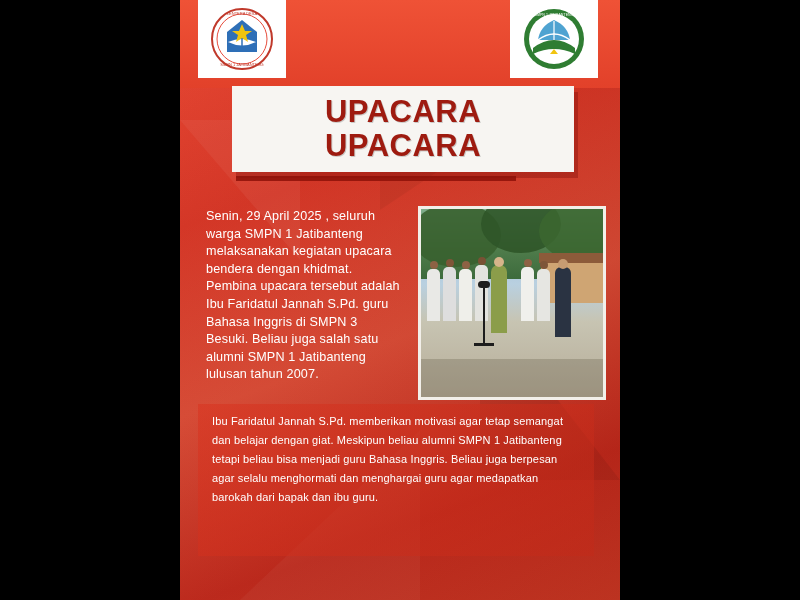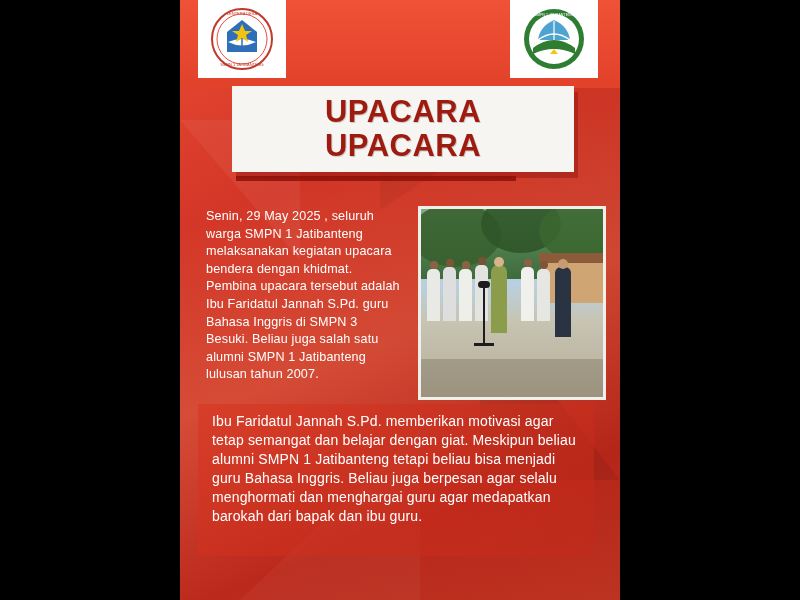--- a/index.html
+++ b/index.html
@@ -146,21 +146,21 @@
     width: 396px;
     height: 152px;
     background: linear-gradient(135deg, #d9331f 0%, #c22a19 100%);
     opacity: 0.55;
   }
 
   #para-2 {
     left: 32px;
     top: 412px;
     width: 366px;
-    font-size: 14px;
+    font-size: 11px;
     line-height: 19px;
   }
 
   .lbar {
     position: absolute;
     top: 0;
     width: 180px;
     height: 600px;
     background: #000000;
   }
@@ -210,21 +210,21 @@
         </svg>
       </div>
     </div>
 
     <div class="title-card">
       <div class="title-line">UPACARA</div>
       <div class="title-line">UPACARA</div>
     </div>
     <div class="title-rule"></div>
 
-    <div id="para-1" class="body-text">Senin, 29 May 2025 , seluruh warga SMPN 1 Jatibanteng melaksanakan kegiatan upacara bendera dengan khidmat. Pembina upacara tersebut adalah Ibu Faridatul Jannah S.Pd. guru Bahasa Inggris di SMPN 3 Besuki. Beliau juga salah satu alumni SMPN 1 Jatibanteng lulusan tahun 2007.</div>
+    <div id="para-1" class="body-text">Senin, 29 April 2025 , seluruh warga SMPN 1 Jatibanteng melaksanakan kegiatan upacara bendera dengan khidmat. Pembina upacara tersebut adalah Ibu Faridatul Jannah S.Pd. guru Bahasa Inggris di SMPN 3 Besuki. Beliau juga salah satu alumni SMPN 1 Jatibanteng lulusan tahun 2007.</div>
 
     <div id="photo">
 
       <div class="ph" style="left:0;top:0;width:182px;height:70px;background:linear-gradient(180deg,#7fae8c 0%,#4e7b4a 60%,#3d6b3c 100%);"></div>
       <div class="ph" style="left:-10px;top:-6px;width:90px;height:64px;border-radius:50%;background:#39602f;opacity:0.9;"></div>
       <div class="ph" style="left:60px;top:-14px;width:80px;height:58px;border-radius:50%;background:#2f5528;opacity:0.9;"></div>
       <div class="ph" style="left:118px;top:-8px;width:84px;height:60px;border-radius:50%;background:#3b6630;opacity:0.9;"></div>
 
       <div class="ph" style="left:120px;top:48px;width:62px;height:46px;background:#cfa573;"></div>
       <div class="ph" style="left:118px;top:44px;width:66px;height:10px;background:#8c5b3a;"></div>

